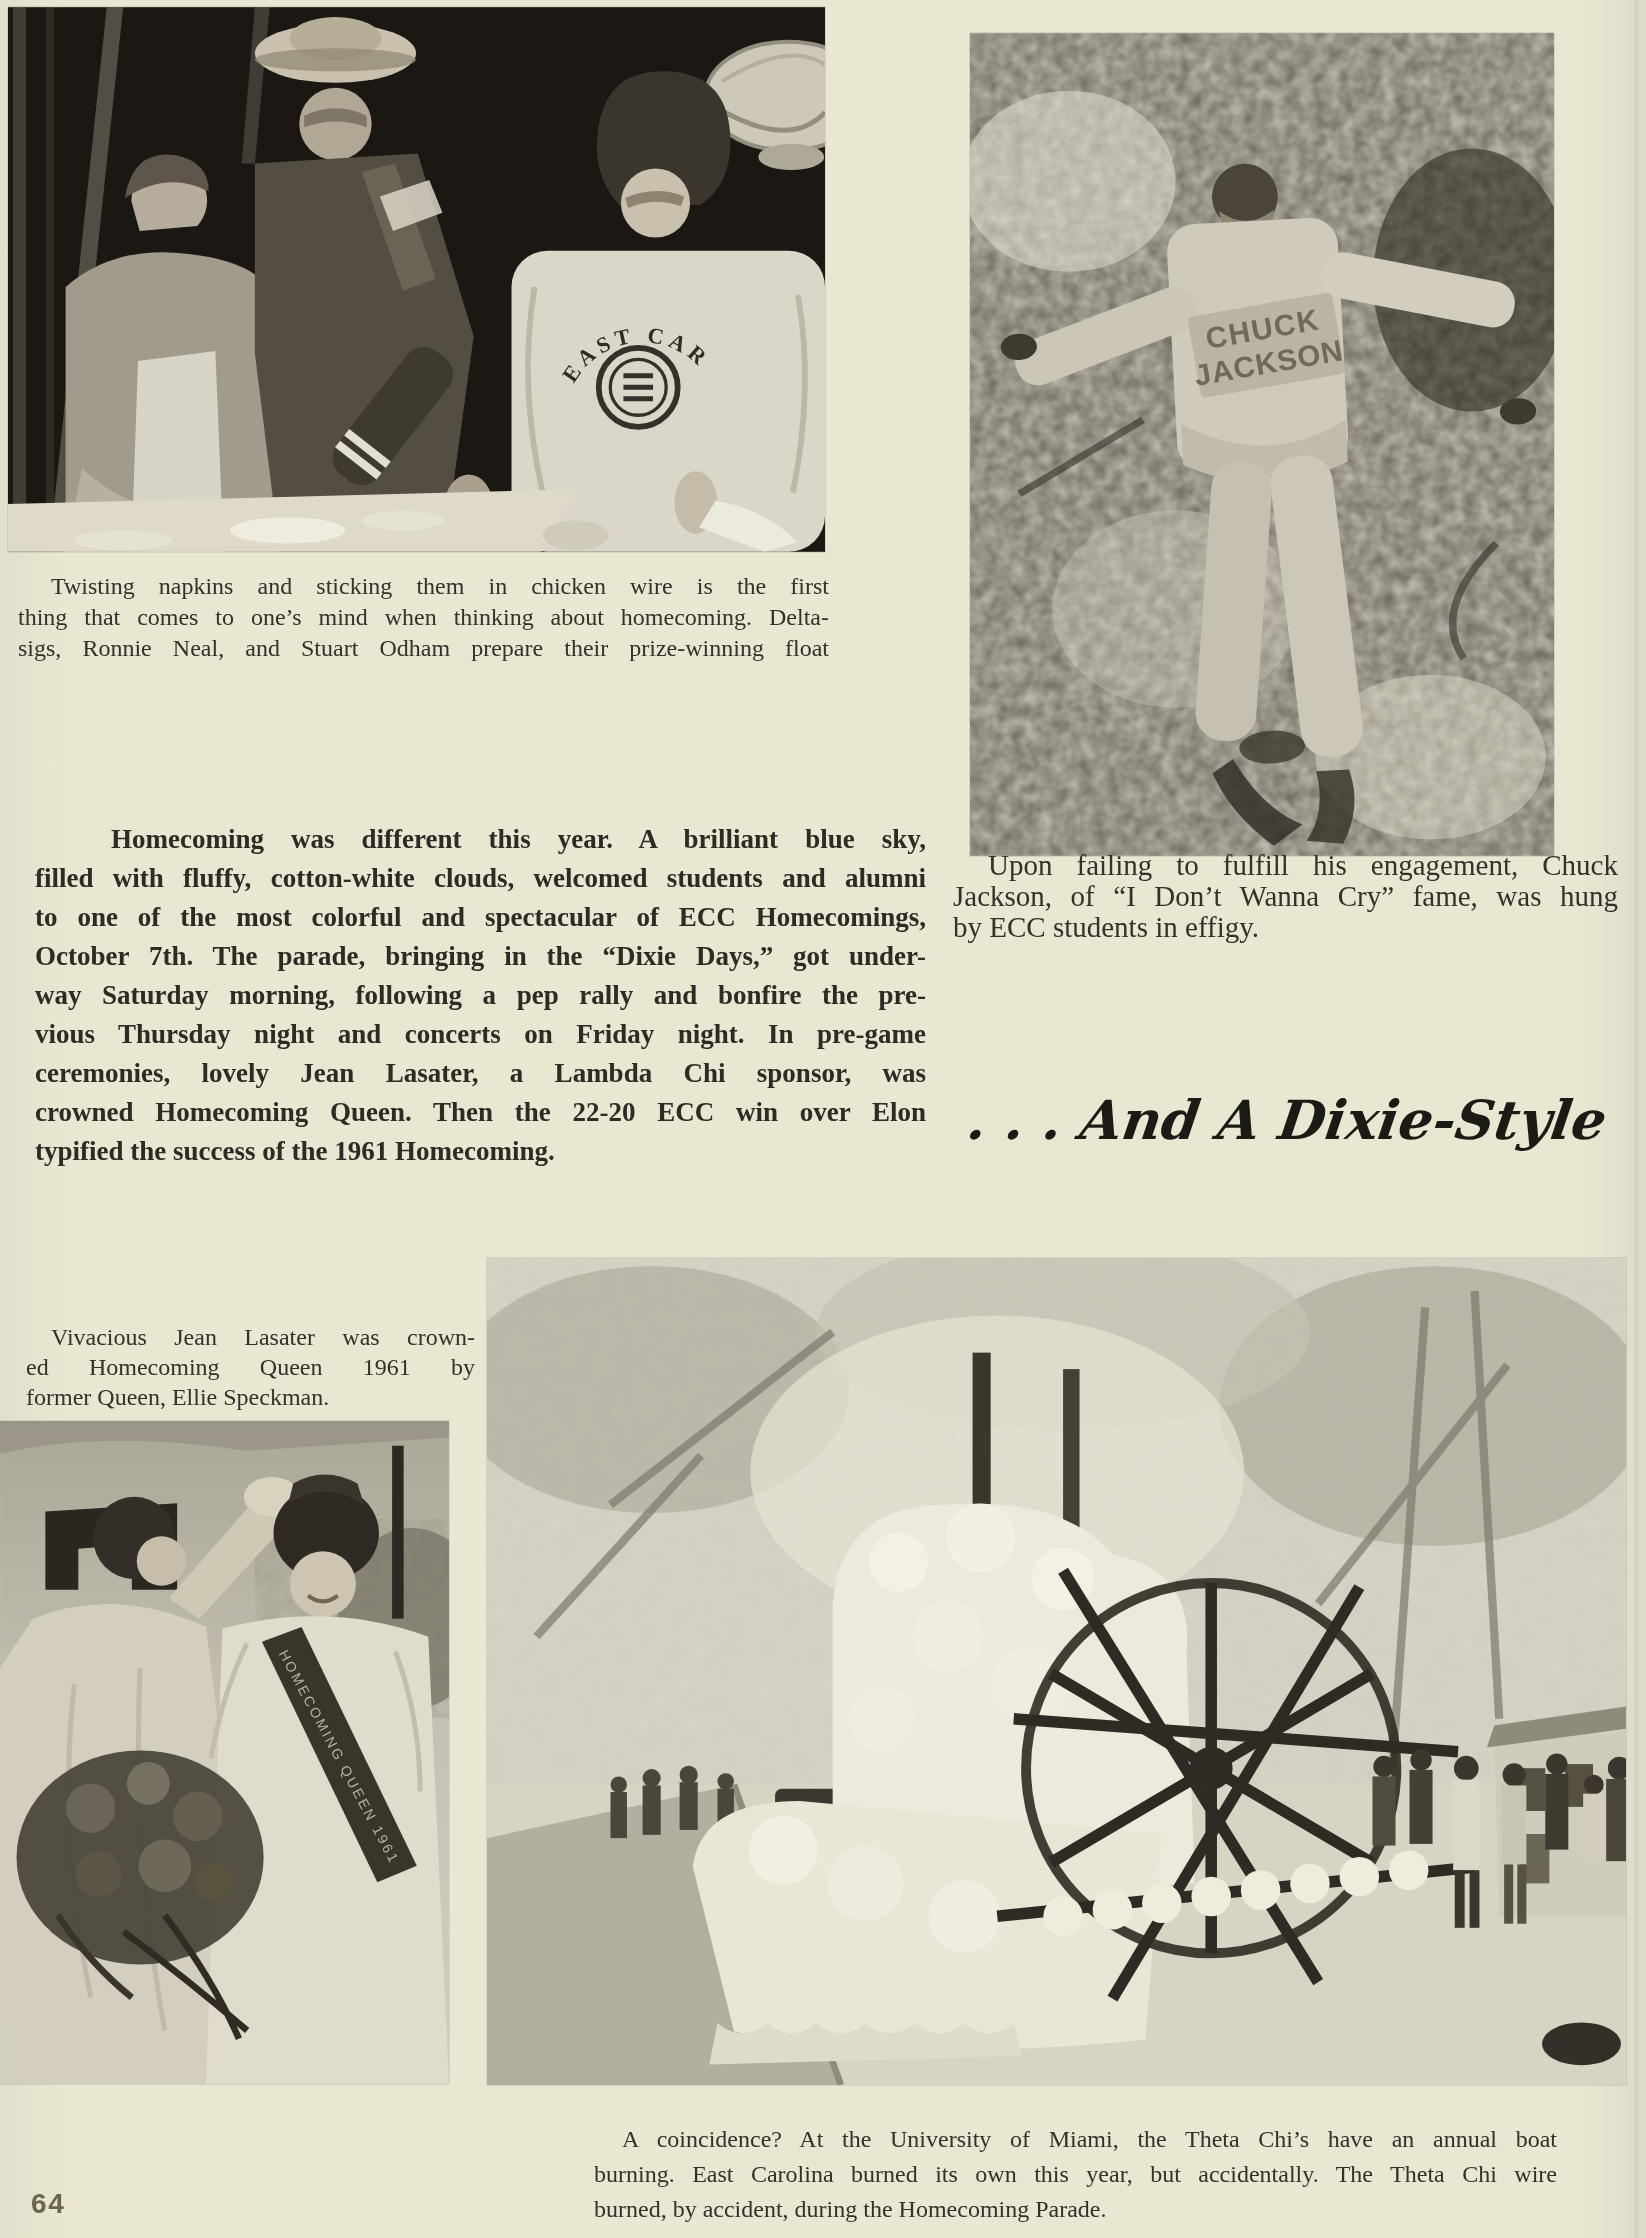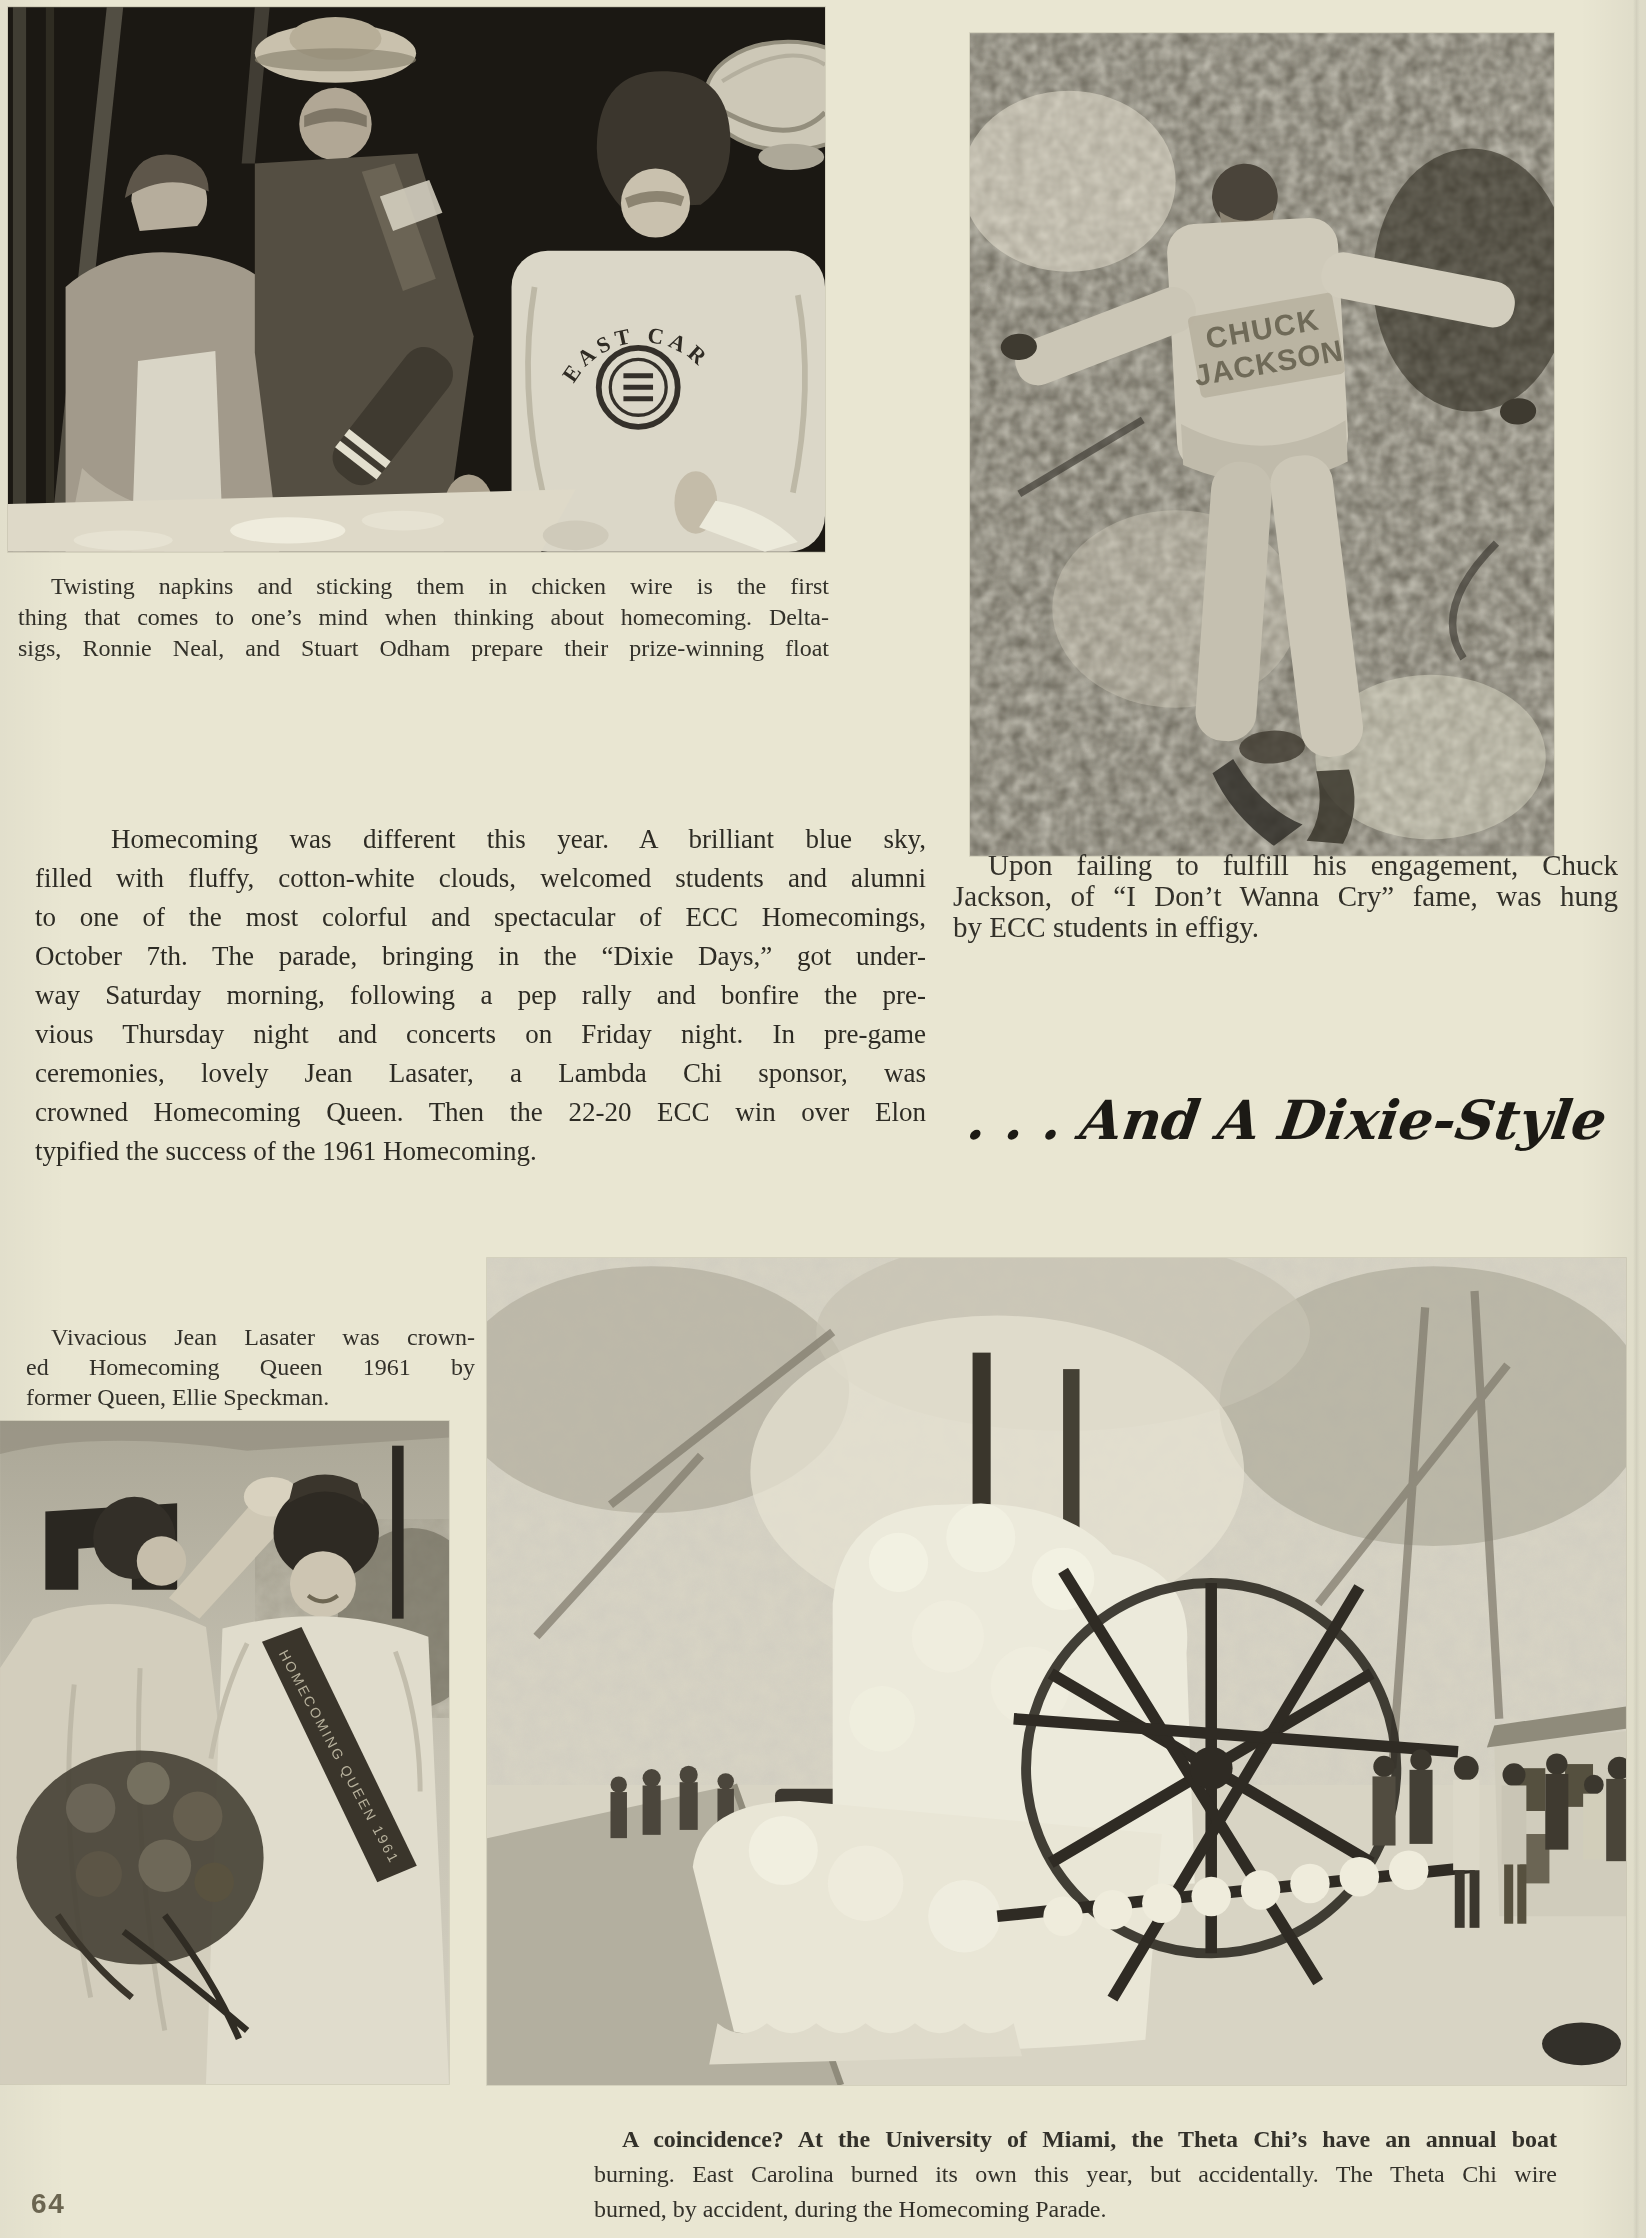--- a/index.html
+++ b/index.html
@@ -10,28 +10,28 @@
     font-family:"Liberation Serif", serif;
     color:#2e2c25;
   }
   .photo{position:absolute; box-shadow:0 0 0 0.8px rgba(60,55,40,0.15);}
   .photo svg{display:block;}
   .cap{position:absolute;}
   .cap .ln{text-align:justify; text-align-last:justify; white-space:nowrap;}
   .cap .ln.last{text-align-last:left;}
   .cap-floatprep{left:18px; top:571px; width:811px; font-size:24px; line-height:31px; color:#33312a;}
   .cap-floatprep .ln.first{padding-left:33px;}
-  .body-par{left:35px; top:820px; width:891px; font-size:27px; line-height:39px; color:#2d2b24;}
+  .body-par{left:35px; top:820px; width:891px; font-size:27px; line-height:39px; color:#2d2b24;font-weight:bold;}
   .body-par .ln.first{padding-left:76px;}
   .cap-effigy{left:953px; top:850px; width:665px; font-size:29px; line-height:31px; color:#33312a;}
   .cap-effigy .ln.first{padding-left:35px;}
   .cap-queen{left:26px; top:1322px; width:449px; font-size:24px; line-height:30px; color:#33312a;}
   .cap-queen .ln.first{padding-left:25px;}
   .cap-parade{left:594px; top:2122px; width:963px; font-size:24px; line-height:35px; color:#33312a;}
-  .cap-parade .ln.first{padding-left:28px;font-weight:bold;}
+  .cap-parade .ln.first{padding-left:28px;}
   .headline{
     position:absolute; top:1088px; right:40px;
     font-family:"DejaVu Serif", serif; font-style:italic; font-weight:700;
     font-size:54px; color:#1c1a15; white-space:nowrap;
     transform:skewX(-8deg);
   }
   .pagenum{
     position:absolute; left:31px; top:2188px;
     font-family:"Liberation Sans", sans-serif; font-weight:700;
     font-size:28px; color:#6b6550; letter-spacing:1.6px;text-align:center;

